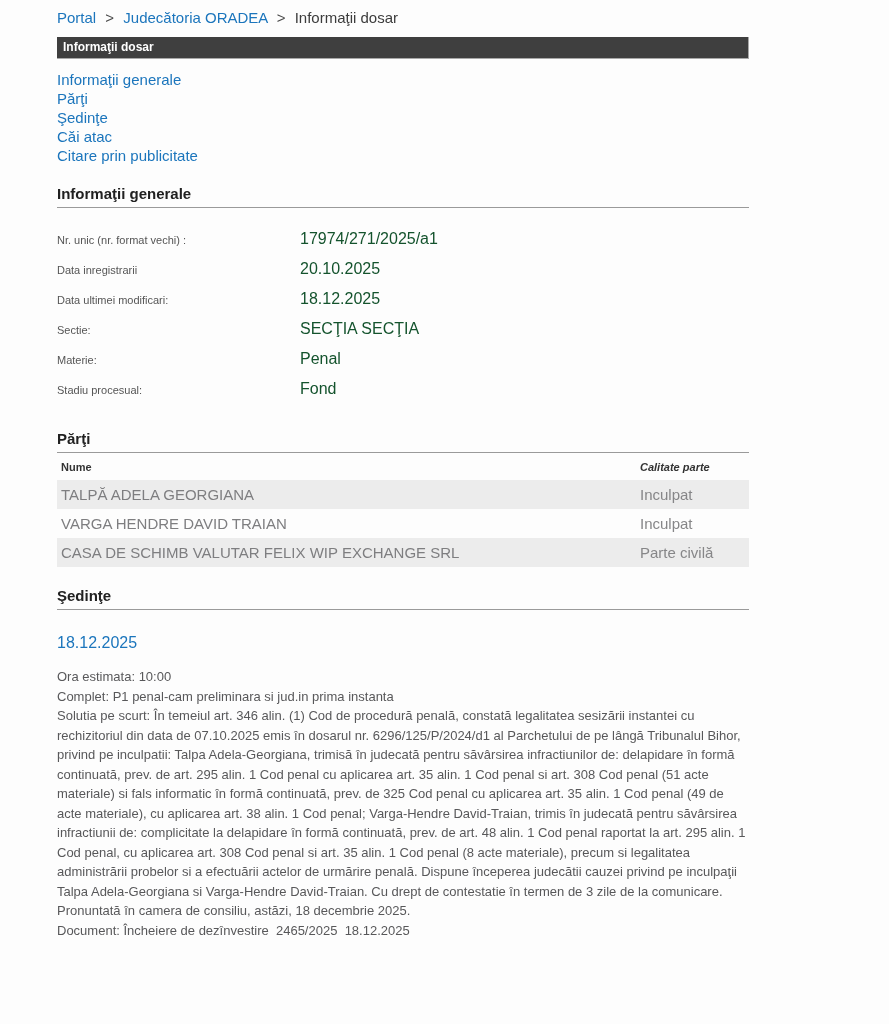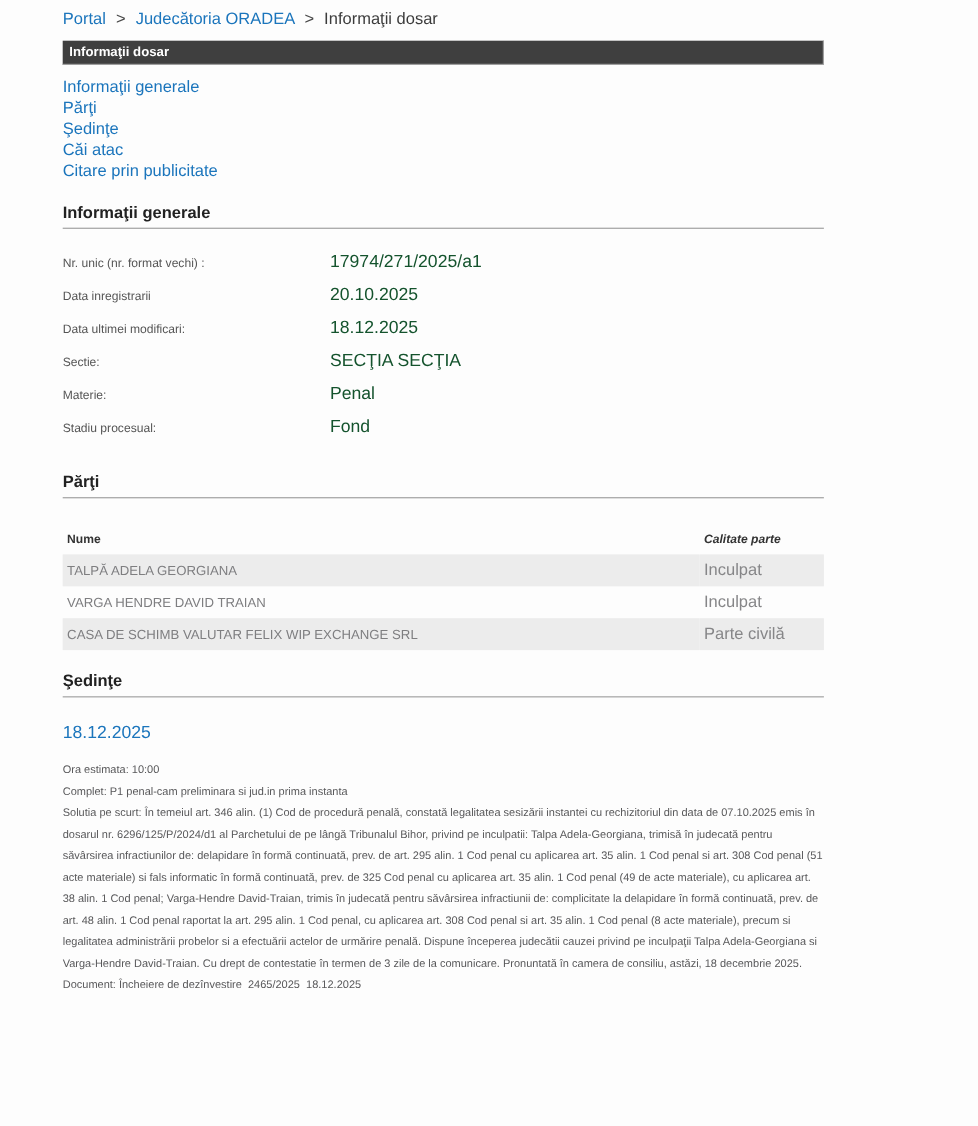--- a/index.html
+++ b/index.html
@@ -81,38 +81,38 @@
   }
   .info-value {
     font-size: 16px;
     color: #14532d;
     margin-left: 48px;
   }
 
   
   .parties-table {
     width: 100%;
-    margin-top: 32px;
+    margin-top: 8px;
     border-collapse: collapse;
   }
   .parties-table th {
     text-align: left;
     font-size: 11px;
     font-weight: bold;
     color: #333333;
     padding: 0 0 7px 4px;
   }
   .parties-table th.quality-col { width: 113px; font-style: italic; }
   .parties-table td {
     height: 29px;
     vertical-align: middle;
     padding: 0 0 0 4px;
   }
   .parties-table td.name-cell {
-    font-size: 12px;
+    font-size: 15px;
     color: #7e7e80;
   }
   .parties-table td.quality-cell {
     font-size: 15px;
     color: #868688;
   }
   .parties-table tr.alt { background: #ececec; }
 
   
   .hearing-date {
@@ -120,21 +120,21 @@
     font-size: 16px;
     line-height: 20px;
   }
   .hearing-date a {
     color: #1b75bc;
     text-decoration: none;
     cursor: pointer;
   }
   .hearing-body {
     margin-top: 14px;
-    font-size: 10px;
+    font-size: 13px;
     line-height: 19.5px;
     color: #58585a;
   }
   .hearing-line { white-space: pre-wrap; }
 </style>
 </head>
 <body>
 
 <div class="page">
 

